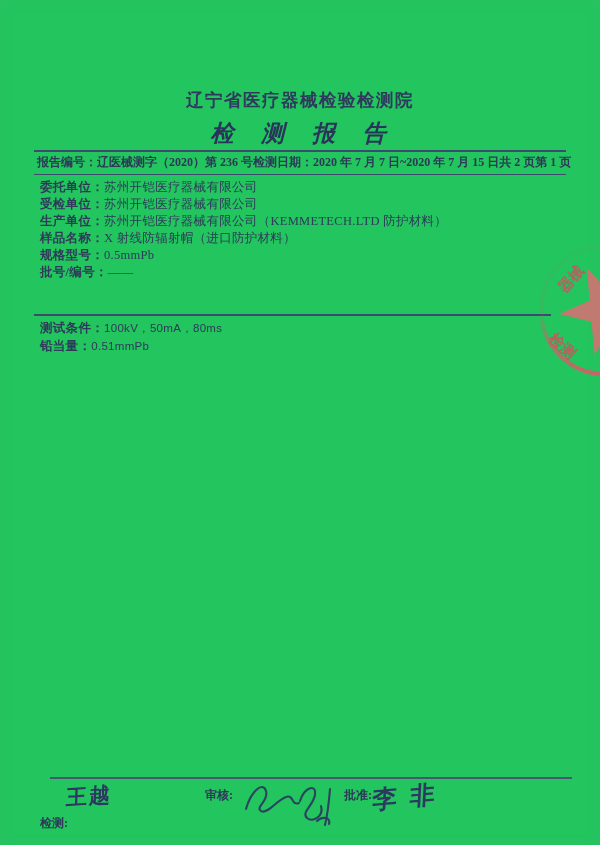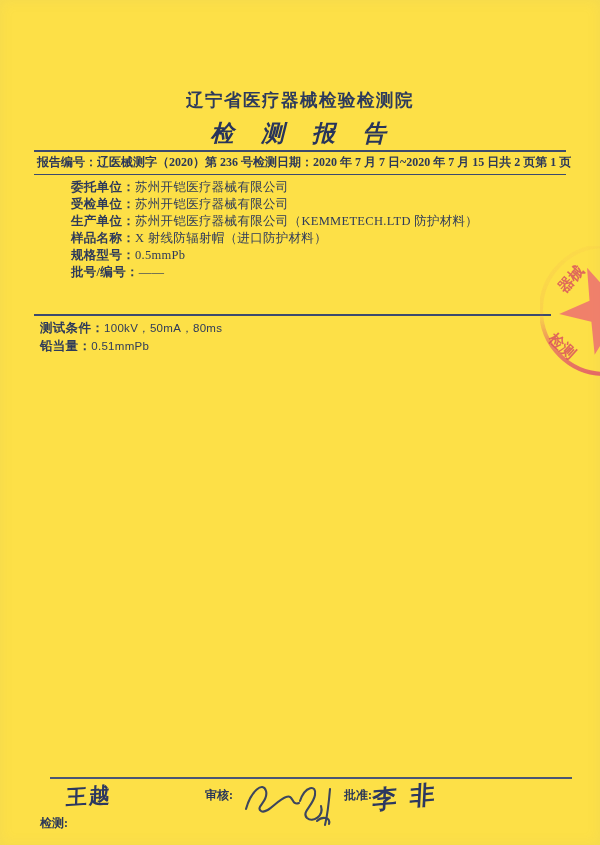--- a/index.html
+++ b/index.html
@@ -6,21 +6,21 @@
   body{
     width:600px;height:845px;
     background:#ffffff;
     position:relative;
     overflow:hidden;
     font-family:"Liberation Serif","DejaVu Serif",serif;
     color:#2e3a5a;
   }
   .scan-page{
     position:absolute;inset:0;
-    background:#fde047;
+    background:#22c55e;
     box-shadow:inset 0 0 14px rgba(160,160,160,0.10);
   }
   
   .institute{
     position:absolute;top:88px;left:0;width:100%;
     text-align:center;
     font-size:17.5px;font-weight:600;letter-spacing:1.5px;
     color:#2d3a5c;
   }
   .report-title{
@@ -45,21 +45,20 @@
     color:#2c3858;
   }
   
   .fields{
     position:absolute;top:179px;left:40px;width:540px;
   }
   .frow{
     height:17.1px;line-height:17.1px;
     font-size:12.5px;white-space:nowrap;
     letter-spacing:0.3px;
-    margin-left:31px;
   }
   .flabel{font-weight:600;}
   .fvalue{}
   
   .results{
     position:absolute;top:319px;left:40px;width:540px;
   }
   .rrow{height:18px;line-height:18px;font-size:12.5px;white-space:nowrap;letter-spacing:0.3px;}
   .rrow .rvalue{
     font-family:Liberation Sans, sans-serif;

